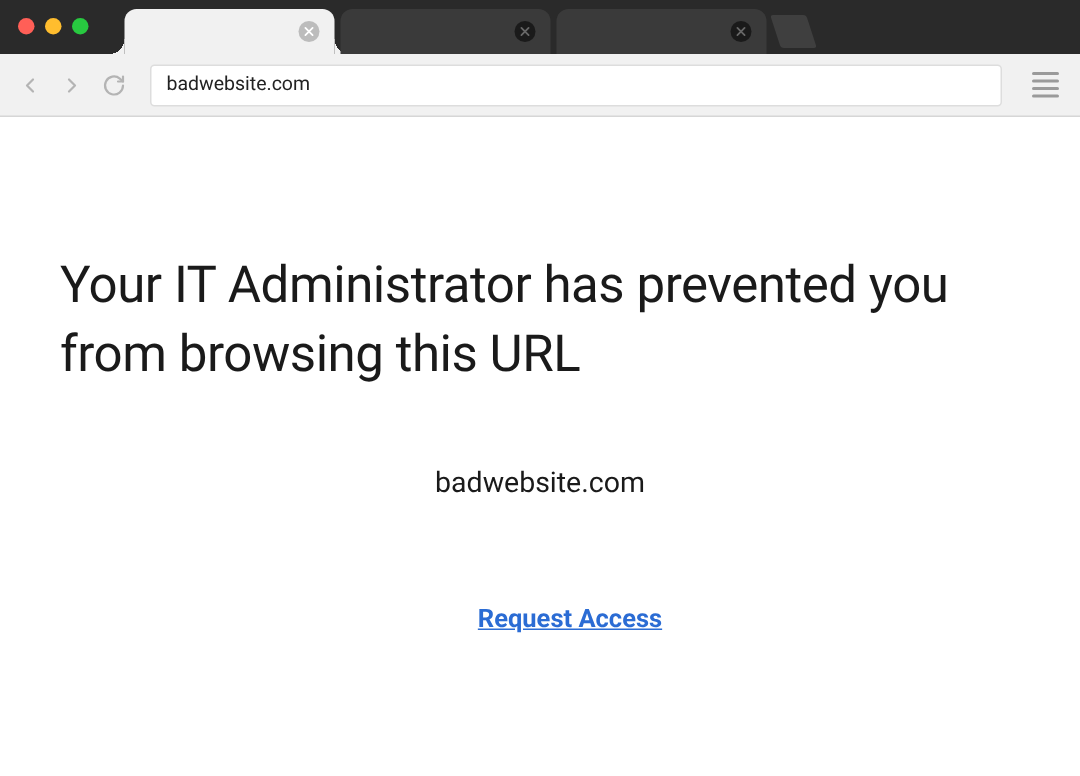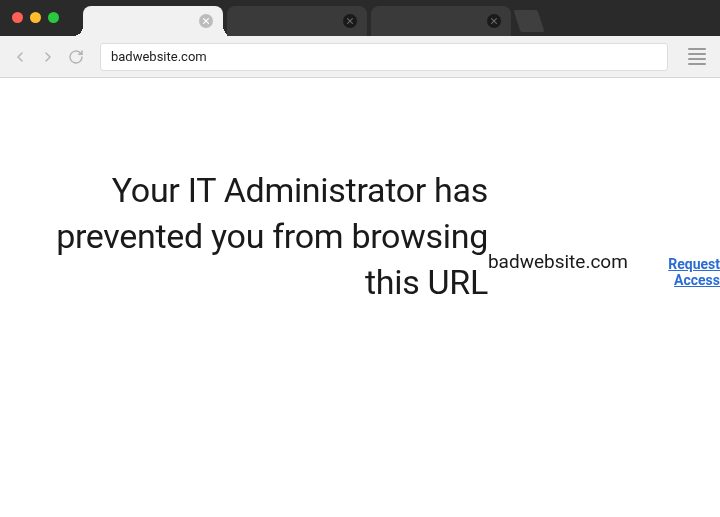--- a/index.html
+++ b/index.html
@@ -130,40 +130,41 @@
       gap: 3px;
       padding: 0 4px;
     }
     .menu-btn span {
       height: 2px;
       background: #9a9a9a;
       border-radius: 1px;
     }
     .content {
       display: flex;
+      flex-direction: column;
       align-items: center;
       padding-top: 90px;
-      text-align: right;
+      text-align: left;
     }
     .headline {
       font-size: 34px;
       font-weight: 400;
       color: #1a1a1a;
       line-height: 1.35;
       max-width: 640px;
       letter-spacing: -0.3px;
     }
     .blocked-url {
       margin-top: 50px;
       font-size: 19px;
       color: #1a1a1a;
     }
     .request-link {
       margin-top: 70px;
-      font-size: 14px;
+      font-size: 17px;
       font-weight: 700;
       color: #2b6cd4;
       text-decoration: underline;
       cursor: pointer;
       padding-left: 40px;
     }
   </style>
 </head>
 <body>
 

